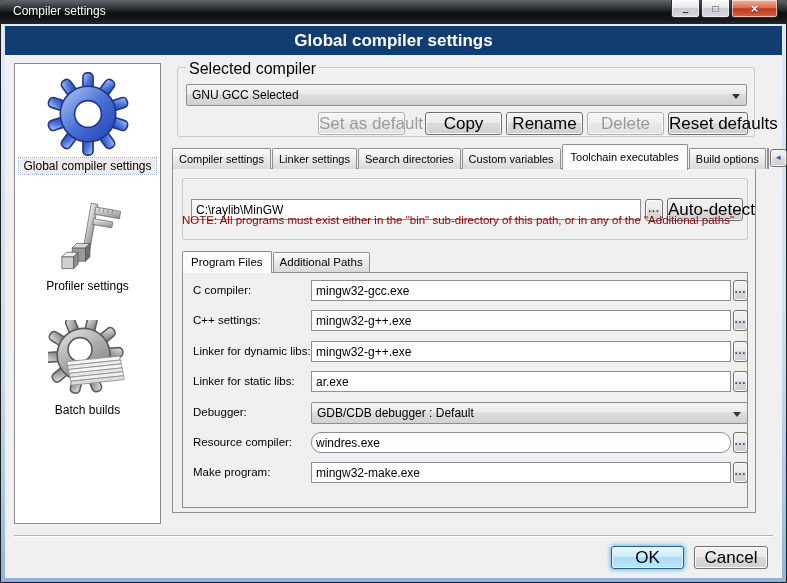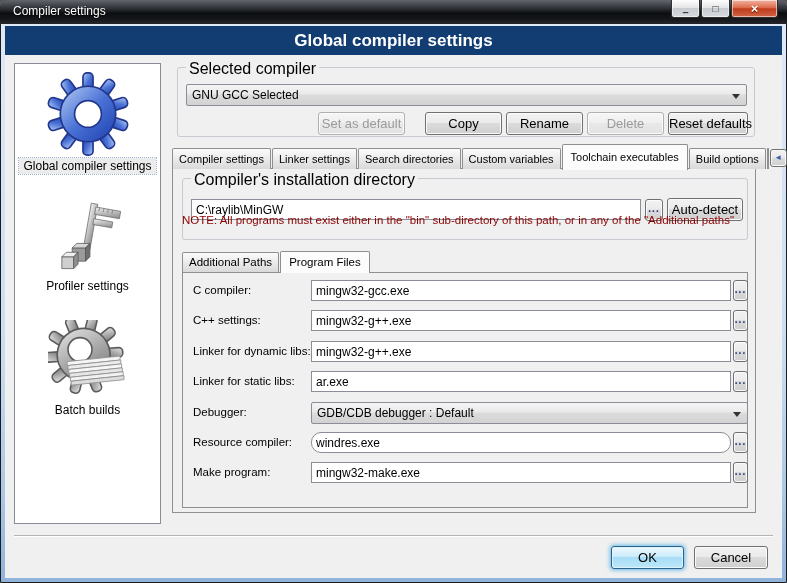--- a/index.html
+++ b/index.html
@@ -46,21 +46,21 @@
   .ic2{ width:74px; height:74px; margin-top:28px; }
   .ic3{ width:80px; height:80px; margin-top:26px; }
   
   .group{ position:absolute; border:1px solid #c5cbd1; border-radius:3px; }
   .group > .gtitle{ position:absolute; left:8px; top:-8px; background:#f0f0f0; padding:0 3px; font-size:16px; white-space:nowrap; }
   
   .btn{
     position:absolute; height:23px; border:1px solid #707070; border-radius:3px;
     background:linear-gradient(180deg,#f2f2f2,#ebebeb 45%,#dbdbdb 50%,#cfcfcf);
     box-shadow:inset 0 0 0 1px #fbfbfb;
-    font-size:13px; text-align:center; line-height:21px; cursor:default; white-space:nowrap;
+    font-size:17px; text-align:center; line-height:21px; cursor:default; white-space:nowrap;
   }
   .btn.disabled{ color:#9a9a9a; border-color:#b3b0ab; background:linear-gradient(180deg,#f5f5f5,#f0f0f0 45%,#e8e8e8 50%,#e2e2e2); }
   .btn.default{
     border-color:#2c628b; background:linear-gradient(180deg,#edf8fe,#cbecfb 45%,#a8ddf6 50%,#bce8fa);
     box-shadow:0 0 4px 1px #63b8e6, inset 0 0 0 1px #dff3fd;
   }
   .tinput{
     position:absolute; height:21px; background:#fff; border:1px solid #8a8e97;
     font-family:"Liberation Sans", sans-serif; font-size:12px; padding:0 4px; color:#000;
   }
@@ -242,30 +242,29 @@
       <div class="tab partial"></div>
       <div class="tscroll">
         <div class="btn sb">◄</div>
 
       </div>
     </div>
 
     <div id="mainpanel">
 
       <div class="group" style="left:9px; top:9px; width:566px; height:62px;">
-        <span class="gtitle">Compiler's installation directory</span>
         <input class="tinput" style="left: 8px; top: 20px; width: 450px;" value="C:\raylib\MinGW">
         <div class="btn browse" style="left:462px; top:20px; width:18px; height:22px;">...</div>
         <div class="btn" style="left:484px; top:19px; width:76px;">Auto-detect</div>
       </div>
       <div id="note" style="color:#8b0000">NOTE: All programs must exist either in the "bin" sub-directory of this path, or in any of the "Additional paths"...</div>
 
       <div id="subtabs">
+        <div class="tab active">Program Files</div>
         <div class="tab">Additional Paths</div>
-        <div class="tab active">Program Files</div>
       </div>
 
       <div id="panel2">
 
         <span class="rowlbl" style="top:7px;">C compiler:</span>
         <input class="tinput" style="left: 128px; top: 7px; width: 420px;" value="mingw32-gcc.exe">
         <div class="btn browse" style="left:550px; top:7px; width:15px; height:21px;">...</div>
 
         <span class="rowlbl" style="top:37px;">C++ settings:</span>
         <input class="tinput" style="left: 128px; top: 37px; width: 420px;" value="mingw32-g++.exe">

